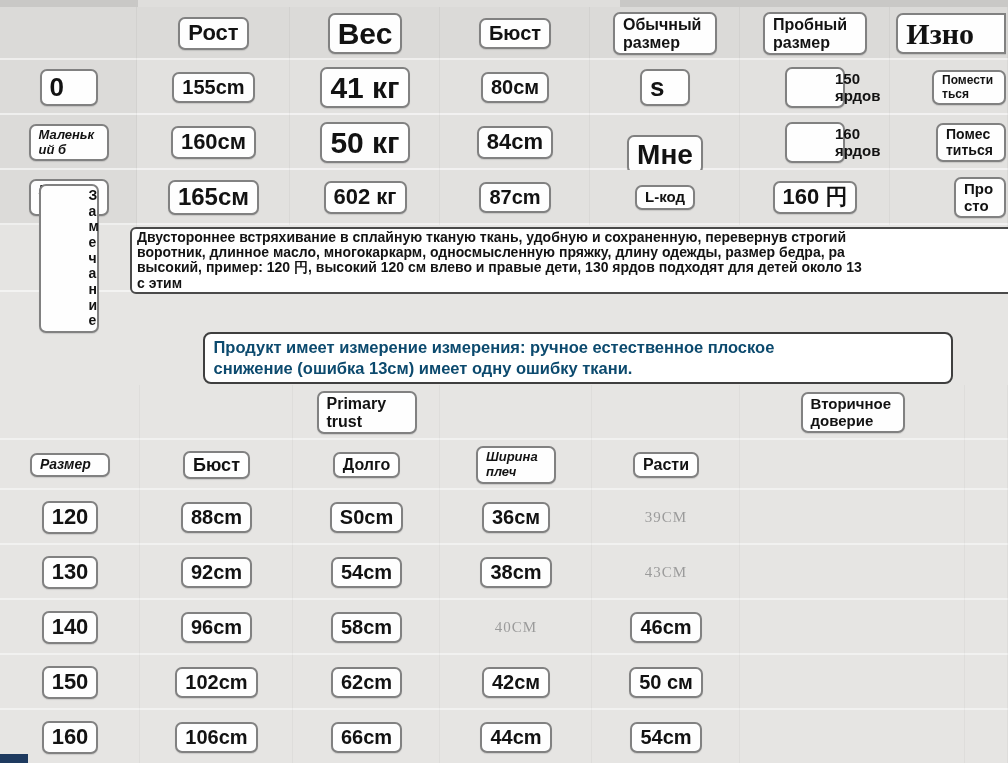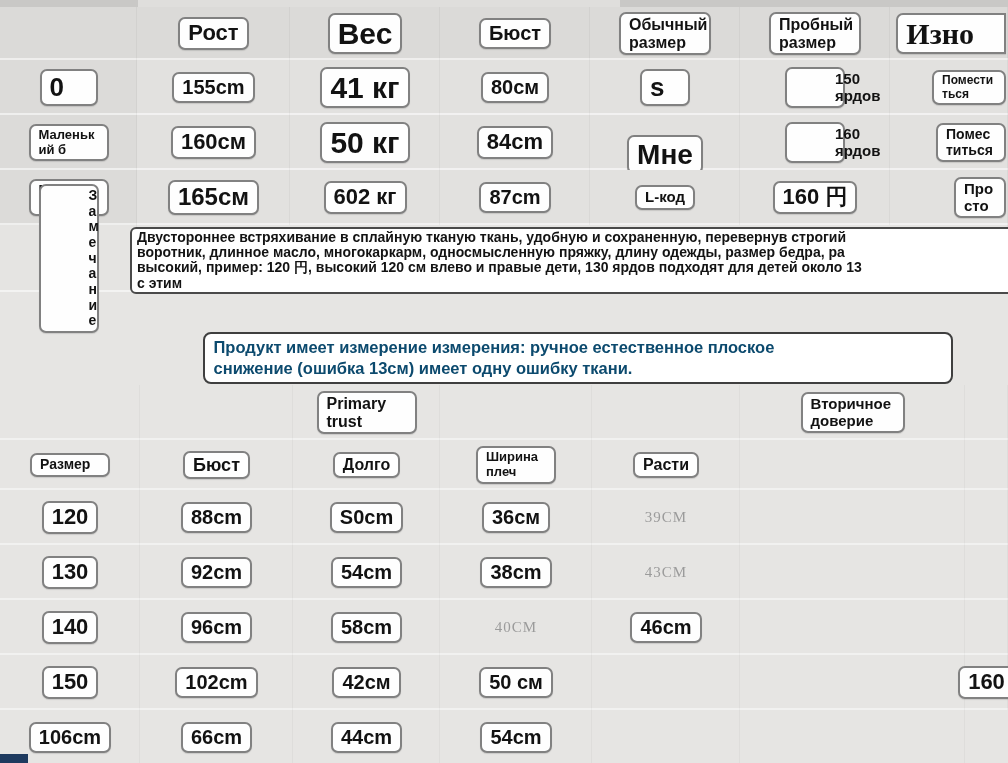--- a/index.html
+++ b/index.html
@@ -23,22 +23,22 @@
   .ta-l{text-align:left;}
   .brk{word-break:break-all;text-align:left;}
   .plain{
     font-family:"Liberation Serif","DejaVu Serif",serif;font-weight:500;color:#9b9b9b;
     font-size:15px;letter-spacing:1px;
   }
   .fs12{font-size:12px;} .fs13{font-size:13px;} .fs14{font-size:14px;} .fs15{font-size:15px;}
   .fs16{font-size:16px;} .fs17{font-size:16px;} .fs18{font-size:18px;}
   .fs20{font-size:20px;} .fs22{font-size:22px;} .fs24{font-size:24px;} .fs26{font-size:26px;}
   .fs28{font-size:28px;margin-top:24px;} .fs30{font-size:30px;}
-  .w50{width:50px;} .w52{width:52px;} .w58{width:58px;} .w62{width:80px;} .w64{width:56px;padding-left:48px;}
-  .w70{width:70px;} .w74{width:74px;} .w96{width:92px;} .w100{width:100px;} .w104{width:104px;}
+  .w50{width:50px;} .w52{width:52px;} .w58{width:58px;} .w62{width:80px;font-style:italic;} .w64{width:56px;padding-left:48px;}
+  .w70{width:70px;} .w74{width:74px;} .w96{width:104px;} .w100{width:100px;} .w104{width:104px;}
 
   
   .t1{
     position:absolute;left:0;top:7px;width:1008px;display:grid;
     grid-template-columns:137px 153px 150px 150px 150px 150px 118px;
     grid-template-rows:53px 55px 55px 55px 67px;
   }
   .t1 .cell{box-shadow:inset -1px 0 0 rgba(0,0,0,0.04), inset 0 -2px 0 rgba(255,255,255,0.55);}
   .t1 .h{background:#dbdad8;}
   .t1 .d{background:#e2e1df;}
@@ -272,20 +272,23 @@
     <div class="cell"></div>
     <div class="cell"></div>
 
     <div class="cell">
         <span class="pill fs22">150</span>
       </div>
     <div class="cell">
         <span class="pill fs20">102cm</span>
       </div>
     <div class="cell">
+        <span class="pill fs20">62cm</span>
+      </div>
+    <div class="cell">
         <span class="pill fs20">42см</span>
       </div>
     <div class="cell">
         <span class="pill fs20">50 см</span>
       </div>
     <div class="cell"></div>
     <div class="cell"></div>
 
     <div class="cell">
         <span class="pill fs22">160</span>

